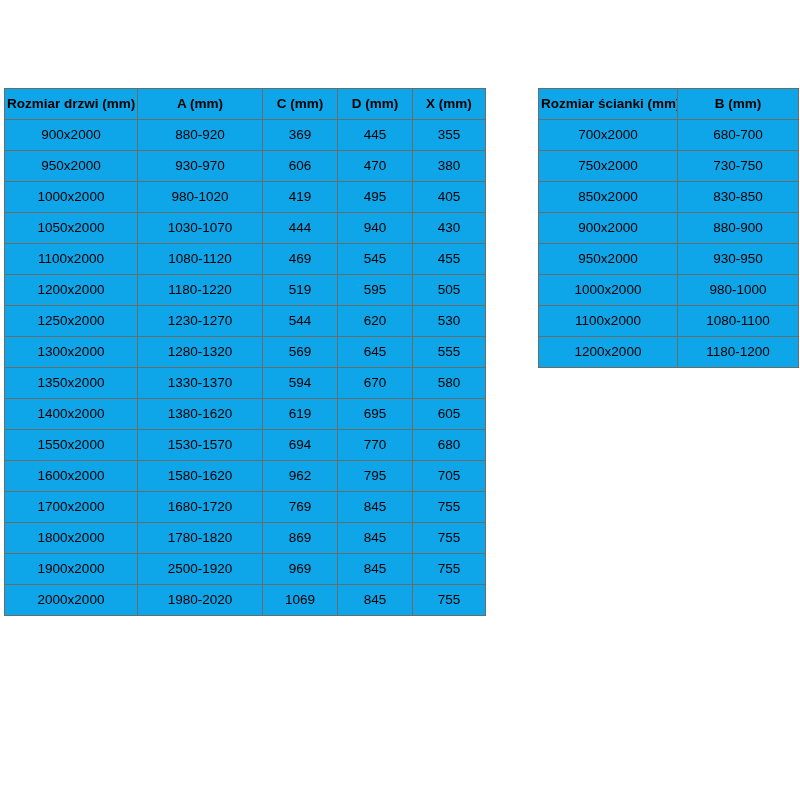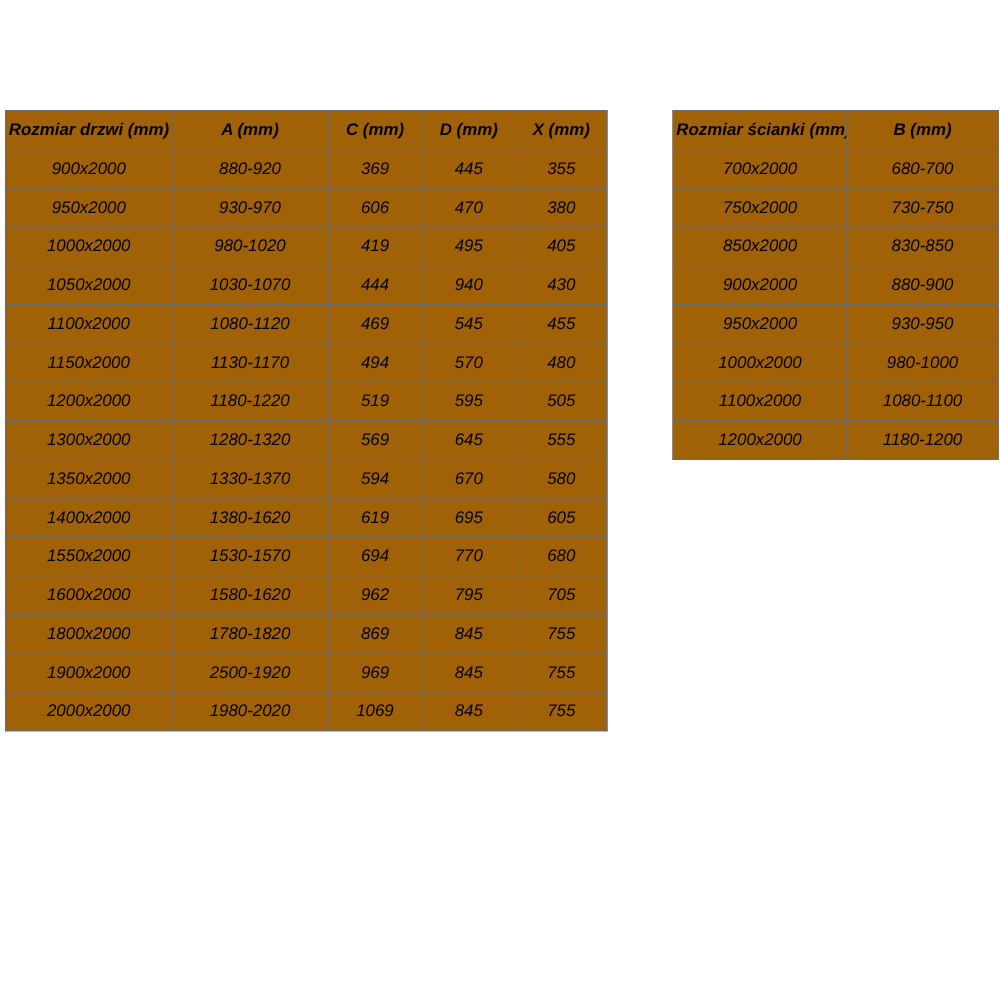--- a/index.html
+++ b/index.html
@@ -11,22 +11,21 @@
     position: relative;
     width: 800px;
     height: 800px;
     font-family: "Liberation Sans", sans-serif;
     color: #000000;
   }
   table.spec {
     position: absolute;
     border-collapse: collapse;
     table-layout: fixed;
-    background: #a16207;
-    font-style: italic;
+    background: #0ea5e9;
   }
   table.spec th, table.spec td {
     border: 1px solid #6b6b6b;
     text-align: center;
     vertical-align: middle;
     font-size: 13.5px;
     line-height: 1;
     height: 30px;
     padding: 0 2px;
     color: #000000;
@@ -97,34 +96,34 @@
         <td>430</td>
       </tr>
       <tr>
         <td>1100x2000</td>
         <td>1080-1120</td>
         <td>469</td>
         <td>545</td>
         <td>455</td>
       </tr>
       <tr>
-        <td>1150x2000</td>
-        <td>1130-1170</td>
-        <td>494</td>
-        <td>570</td>
-        <td>480</td>
-      </tr>
-      <tr>
         <td>1200x2000</td>
         <td>1180-1220</td>
         <td>519</td>
         <td>595</td>
         <td>505</td>
       </tr>
       <tr>
+        <td>1250x2000</td>
+        <td>1230-1270</td>
+        <td>544</td>
+        <td>620</td>
+        <td>530</td>
+      </tr>
+      <tr>
         <td>1300x2000</td>
         <td>1280-1320</td>
         <td>569</td>
         <td>645</td>
         <td>555</td>
       </tr>
       <tr>
         <td>1350x2000</td>
         <td>1330-1370</td>
         <td>594</td>
@@ -144,20 +143,27 @@
         <td>694</td>
         <td>770</td>
         <td>680</td>
       </tr>
       <tr>
         <td>1600x2000</td>
         <td>1580-1620</td>
         <td>962</td>
         <td>795</td>
         <td>705</td>
+      </tr>
+      <tr>
+        <td>1700x2000</td>
+        <td>1680-1720</td>
+        <td>769</td>
+        <td>845</td>
+        <td>755</td>
       </tr>
       <tr>
         <td>1800x2000</td>
         <td>1780-1820</td>
         <td>869</td>
         <td>845</td>
         <td>755</td>
       </tr>
       <tr>
         <td>1900x2000</td>

